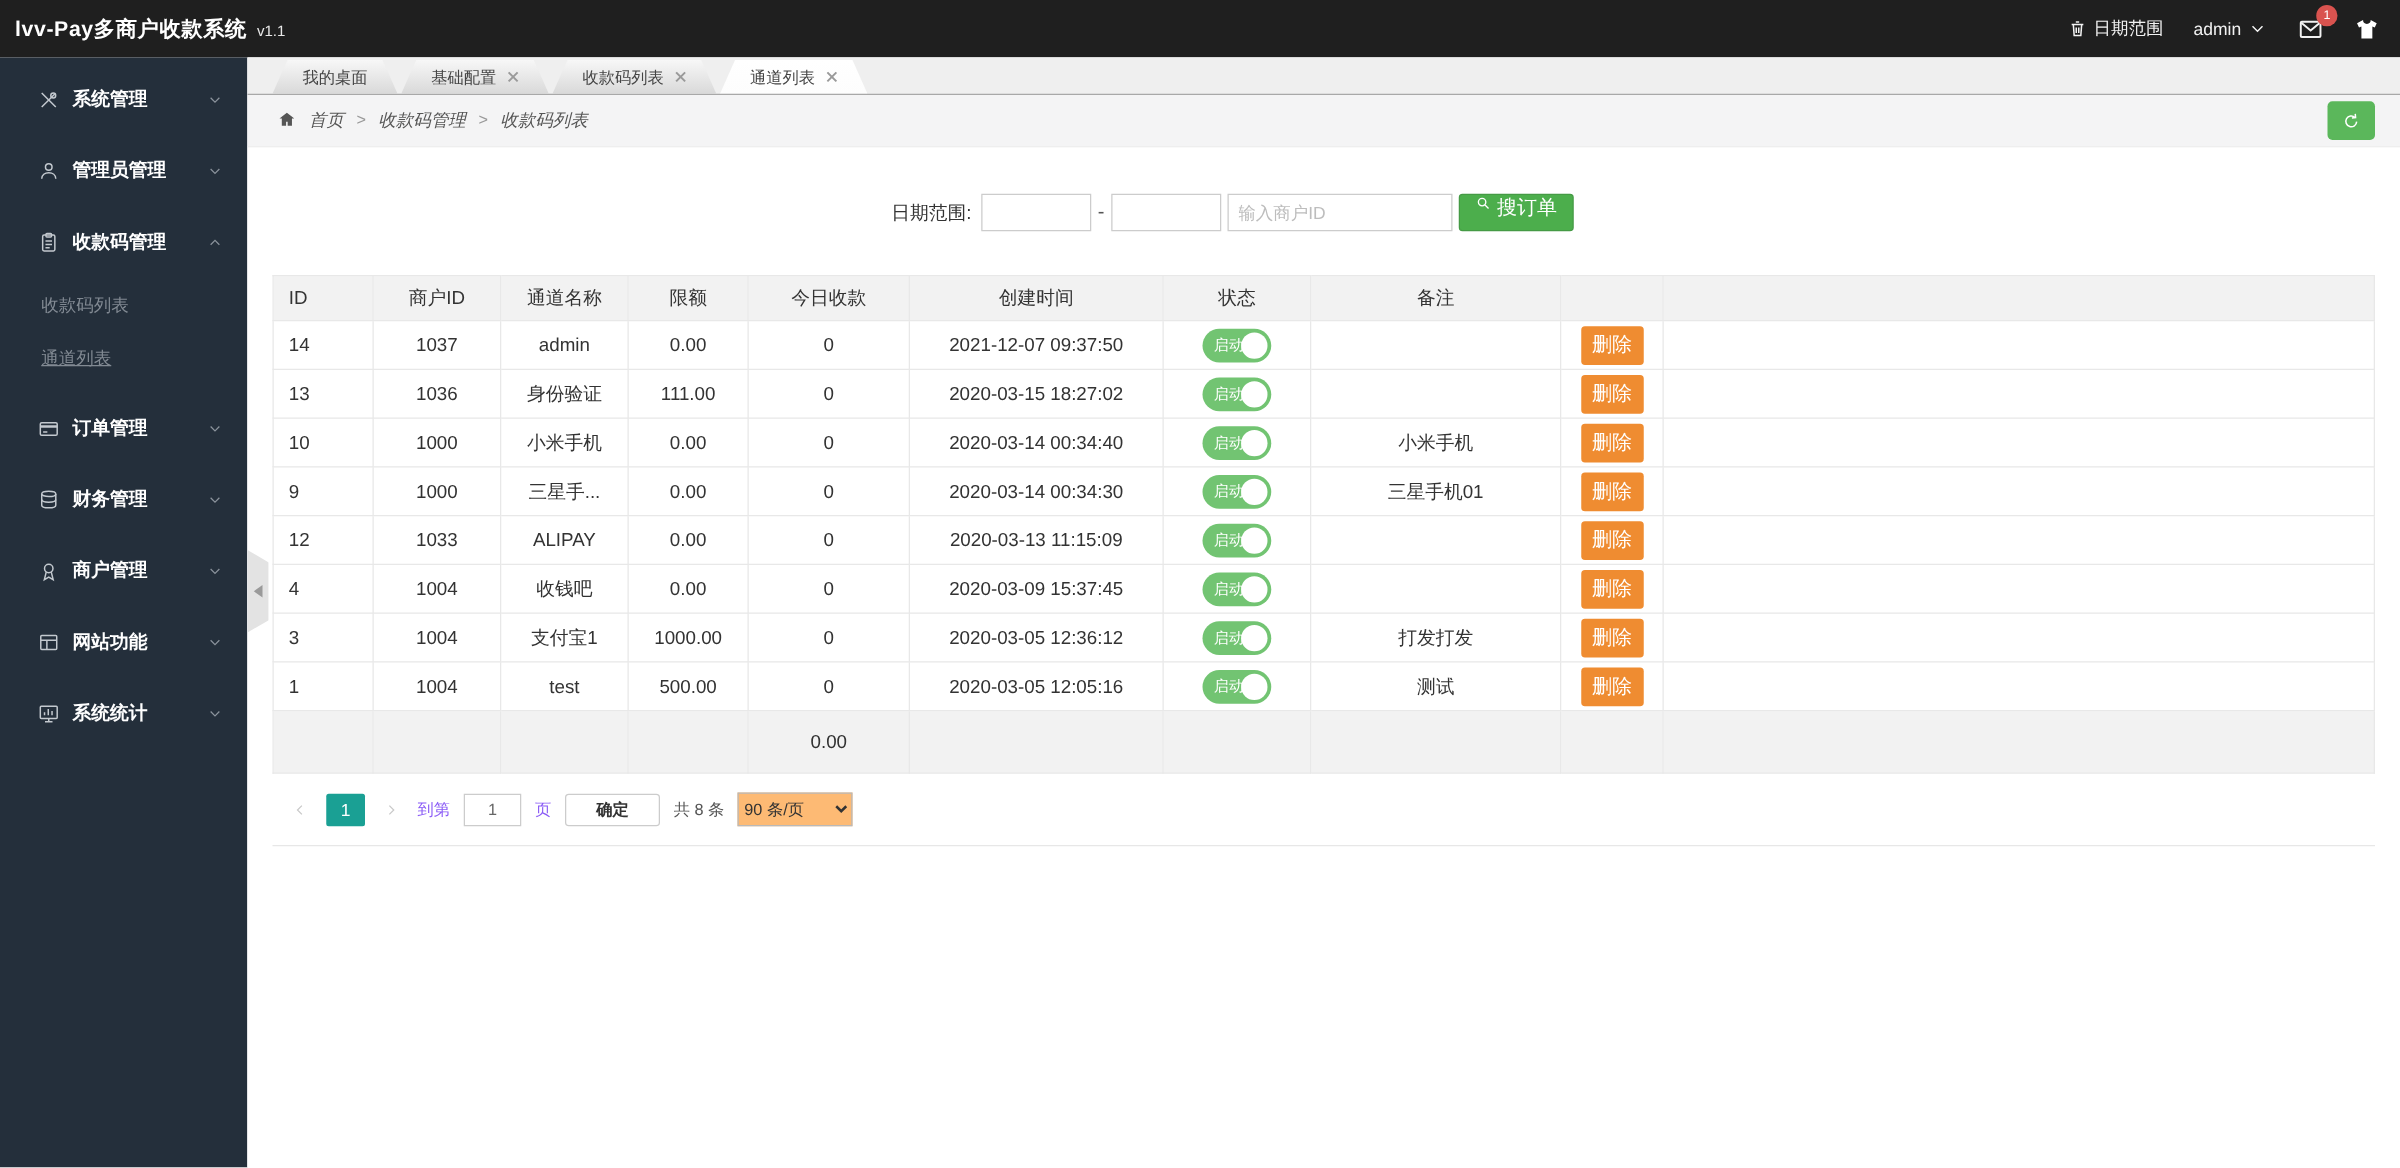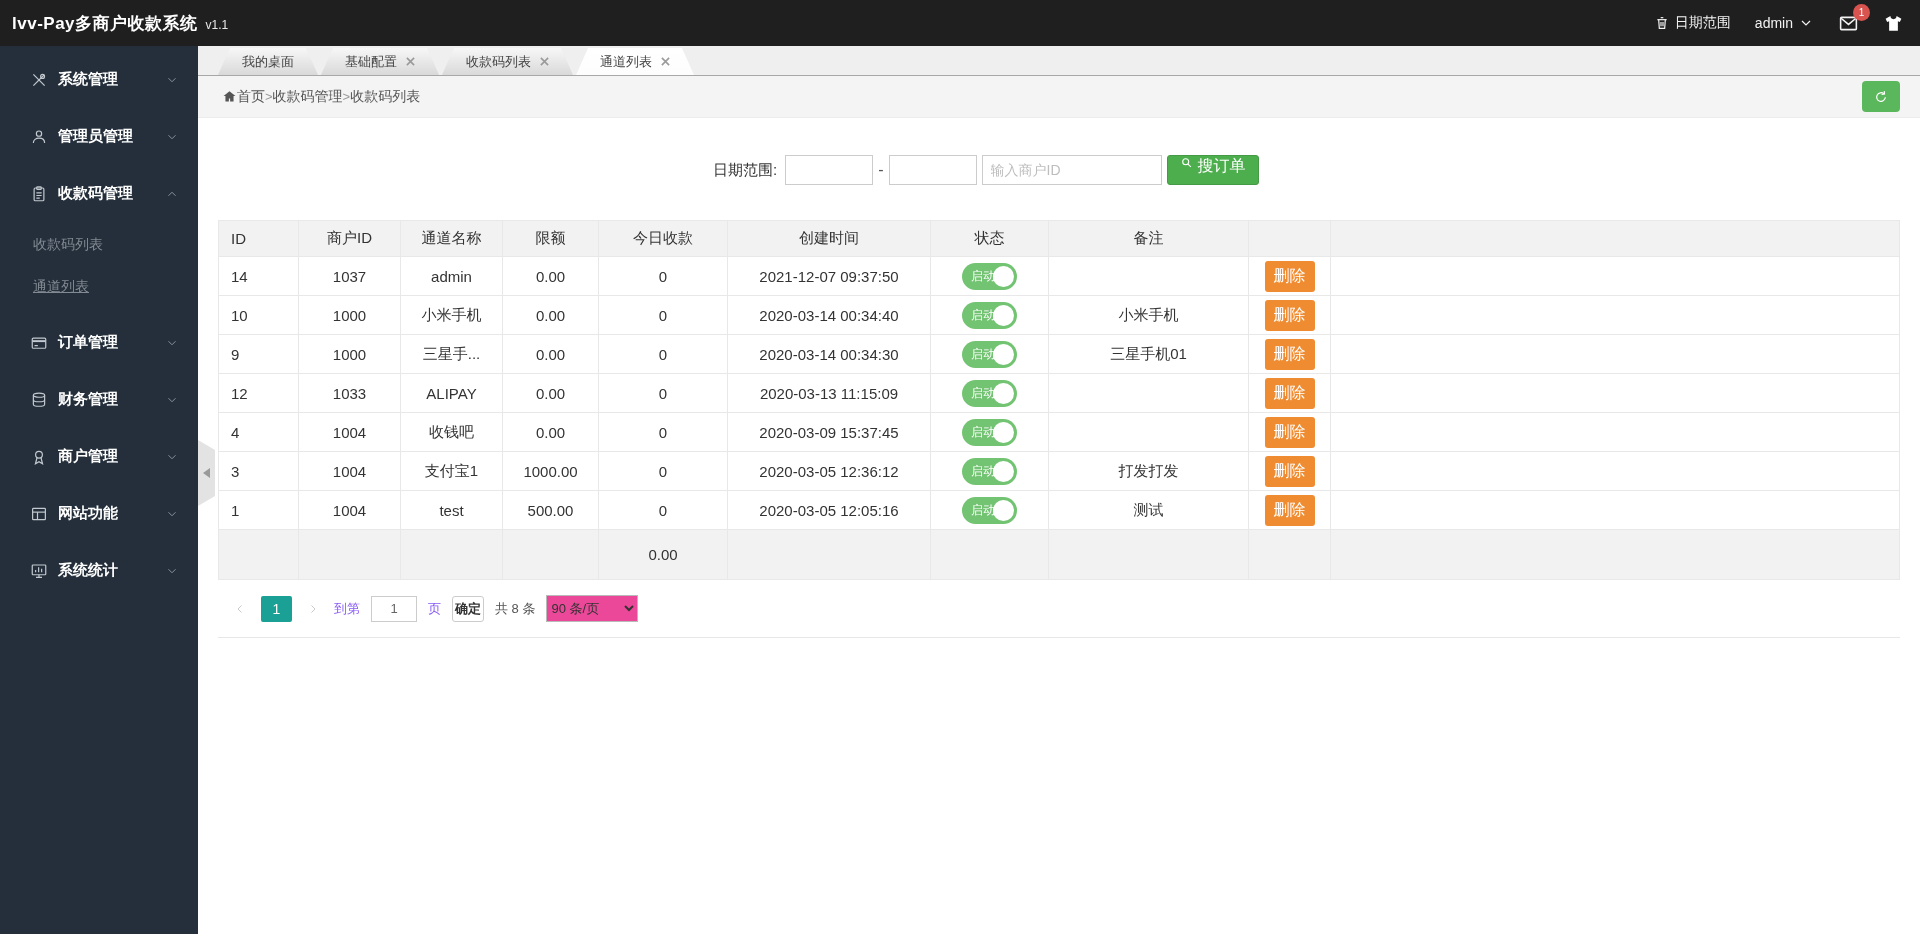--- a/index.html
+++ b/index.html
@@ -42,21 +42,21 @@
   .main { flex:1; display:flex; flex-direction:column; background:#fff; min-width:0; }
 
   .tabbar { height:30px; background:#efefef; border-bottom:1px solid #a8a8a8; display:flex; align-items:flex-end; padding-left:20px; }
   .tab { height:27px; line-height:27px; padding:0 24px; margin-right:3px; font-size:13px; color:#444; display:flex; align-items:center; gap:9px;
     background:linear-gradient(#f7f7f7,#d9d9d9); clip-path:polygon(12px 0, calc(100% - 12px) 0, 100% 100%, 0 100%);
     filter:drop-shadow(0 0 1px #aaa); cursor:pointer; white-space:nowrap; }
   .tab.active { background:linear-gradient(#ffffff,#fdfdfd); }
   .tab-close { width:9px; height:9px; stroke:#9a9a9a; stroke-width:1.8; fill:none; }
 
   .breadcrumb-bar { height:42px; background:#f4f4f5; display:flex; align-items:center; justify-content:space-between; padding:0 20px 0 24px; border-bottom:1px solid #ececec; }
-  .breadcrumb { display:flex; align-items:center; font-size:14px; color:#555; }
+  .breadcrumb { display:flex; align-items:flex-start; gap:10px; font-size:14px; color:#555;font-style:italic; }
   .home-icon { width:15px; height:15px; fill:#555; }
   .crumb { color:#555; cursor:pointer; }
   .crumb-sep { color:#999; font-size:13px; }
   .refresh-btn { width:38px; height:31px; background:#5bb75b; border:none; border-radius:4px; display:flex; align-items:center; justify-content:center; cursor:pointer; }
   .refresh-icon { width:16px; height:16px; stroke:#fff; stroke-width:1.8; fill:none; }
 
   .content { flex:1; background:#fff; padding:0 20px; }
 
   
   .search-row { margin-top:37px; padding-left:495px; display:flex; align-items:center; height:30px; }
@@ -83,23 +83,23 @@
 
   .del-btn { background:#ef8c31; border:none; border-radius:3px; color:#fff; font-size:16px; padding:5px 9px; cursor:pointer; }
 
   
   .pagination { height:58px; border-bottom:1px solid #e7e7e7; display:flex; align-items:center; gap:11px; padding-left:12px; }
   .pg-arrow { width:20px; height:26px; display:flex; align-items:center; justify-content:center; cursor:default; }
   .pg-arrow svg { width:12px; height:14px; stroke:#c9c9c9; stroke-width:2; fill:none; }
   .pg-current { width:31px; height:26px; background:#1aa094; color:#fff; font-size:14px; border-radius:2px; display:flex; align-items:center; justify-content:center; cursor:pointer; }
   .pg-text { font-size:13px; color:#8b5cf6; }
   .pg-input { width:46px; height:26px; border:1px solid #ccc; text-align:center; font-size:13px; color:#666; outline:none; }
-  .pg-confirm { height:26px; padding:0 2px; background:#fff; border:1px solid #ccc; border-radius:3px; font-size:13px; font-weight:bold; color:#333; cursor:pointer; }
+  .pg-confirm { height:26px; padding:0 24px; background:#fff; border:1px solid #ccc; border-radius:3px; font-size:13px; font-weight:bold; color:#333; cursor:pointer; }
   .pg-total { font-size:13px; color:#555; }
-  .pg-select { height:27px; width:92px; border:1px solid #b9b9b9; background:#ec4899; font-size:13px; color:#333; outline:none; }
+  .pg-select { height:27px; width:92px; border:1px solid #b9b9b9; background:#fdba74; font-size:13px; color:#333; outline:none; }
 </style>
 </head>
 <body>
 
 <div class="topbar">
   <div class="topbar-left">
     <span class="app-title">lvv-Pay多商户收款系统</span>
     <span class="app-version">v1.1</span>
   </div>
   <div class="topbar-right">
@@ -339,20 +339,39 @@
         <span class="toggle-knob"></span>
       </span>
     </td>
     <td></td>
     <td>
       <button class="del-btn">删除</button>
     </td>
     <td></td>
   </tr>
 
+  <tr>
+    <td class="col-id">13</td>
+    <td>1036</td>
+    <td>身份验证</td>
+    <td>111.00</td>
+    <td>0</td>
+    <td>2020-03-15 18:27:02</td>
+    <td>
+      <span class="toggle">
+        <span class="toggle-label">启动</span>
+        <span class="toggle-knob"></span>
+      </span>
+    </td>
+    <td></td>
+    <td>
+      <button class="del-btn">删除</button>
+    </td>
+    <td></td>
+  </tr>
 
   <tr>
     <td class="col-id">10</td>
     <td>1000</td>
     <td>小米手机</td>
     <td>0.00</td>
     <td>0</td>
     <td>2020-03-14 00:34:40</td>
     <td>
       <span class="toggle">

